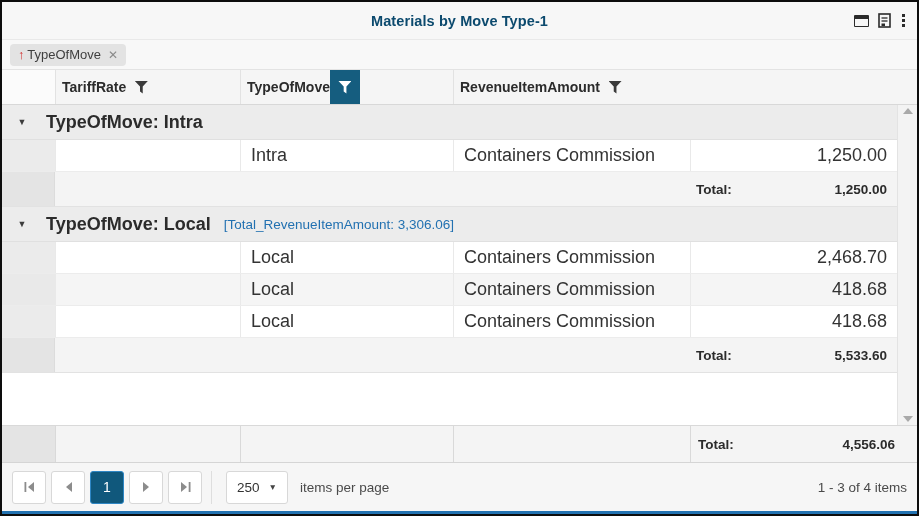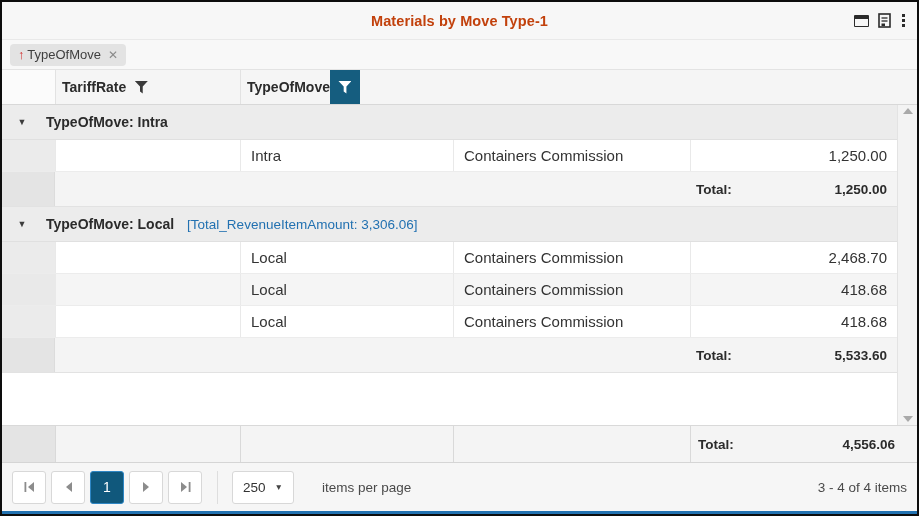--- a/index.html
+++ b/index.html
@@ -11,21 +11,21 @@
     border:2px solid #0d0d0d; display:flex; flex-direction:column;
     overflow:hidden; position:relative;
   }
 
   
   .titlebar{
     height:38px; flex:0 0 38px; background:#f7f7f7;
     border-bottom:1px solid #e9e9e9;
     display:flex; align-items:center; justify-content:center; position:relative;
   }
-  .title{ font-size:14.5px; font-weight:bold; color:#c2410c; letter-spacing:.1px; }
+  .title{ font-size:14.5px; font-weight:bold; color:#0c4a6e; letter-spacing:.1px; }
   .title-icons{ position:absolute; right:10px; top:0; height:100%; display:flex; align-items:center; gap:9px; }
   .tbtn{ display:flex; align-items:center; justify-content:center; cursor:pointer; background:none; border:none; padding:0; }
   .win-ico{ width:15px; height:12px; border:1.6px solid #2b2b2b; border-top:4px solid #2b2b2b; border-radius:1px; }
   .kebab{ display:flex; flex-direction:column; gap:2px; padding:1px 2px; }
   .kebab i{ width:3.2px; height:3.2px; background:#2b2b2b; display:block; }
 
   
   .toolbar{
     height:30px; flex:0 0 30px; background:#f8f8f8; border-bottom:1px solid #e3e3e3;
     display:flex; align-items:center; padding:0 8px;
@@ -64,27 +64,27 @@
 
   
   .gbody{ flex:1 1 auto; display:flex; background:#fff; overflow:hidden; }
   .rows{ width:895px; flex:0 0 895px; display:flex; flex-direction:column; }
 
   .group-row{
     height:35px; flex:0 0 35px; background:#ececec; border-bottom:1px solid #e0e0e0;
     display:flex; align-items:center; padding-left:13px; gap:13px;
   }
   .gcaret{ font-size:9px; color:#3c3c3c; cursor:pointer; width:14px; text-align:center; }
-  .group-label{ font-size:14px; font-weight:bold; color:#2b2b2b; margin-left:4px; }
+  .group-label{ font-size:18px; font-weight:bold; color:#2b2b2b; margin-left:4px; }
   .group-agg{ font-size:13.5px; color:#2271b1; }
 
   .drow{ height:32px; flex:0 0 32px; border-bottom:1px solid #ececec; }
   .drow .cols{ height:100%; }
   .dcell{
-    display:flex; align-items:center; padding:0 10px; font-size:15px; color:#333;
+    display:flex; align-items:center; padding:0 10px; font-size:18px; color:#333;
     border-left:1px solid #e9e9e9; height:100%; background:#fff; overflow:hidden;
   }
   .dcell.spacer{ background:#ebebeb; border-left:none; }
   .dcell.num{ justify-content:flex-end; }
   .drow.alt .dcell{ background:#f5f5f5; }
   .drow.alt .dcell.spacer{ background:#e9e9e9; }
 
   .frow{ height:35px; flex:0 0 35px; background:#f4f4f4; border-bottom:1px solid #e2e2e2;
     display:flex; }
   .frow .sp{ width:53px; flex:0 0 53px; background:#e4e4e4; border-right:1px solid #dcdcdc; }
@@ -124,22 +124,22 @@
     display:flex; align-items:center; padding:0 10px; gap:3px; font-size:13.5px; color:#4a4a4a;
   }
   .pbtn{
     width:34px; height:33px; background:#fff; border:1px solid #d8d8d8; border-radius:3px;
     display:flex; align-items:center; justify-content:center; cursor:pointer; margin-right:2px;
   }
   .pbtn svg{ display:block; }
   .pbtn.active{
     background:#10587c; border:1px solid #2e86c4; color:#fff; font-size:14px;
   }
-  .pagesize-wrap{ display:flex; align-items:center; margin-left:10px; padding-left:14px;
-    border-left:1px solid #dedede; height:33px; gap:28px; }
+  .pagesize-wrap{ display:flex; align-items:center; margin-left:4px; padding-left:14px;
+    border-left:1px solid #dedede; height:33px; gap:12px; }
   .pagesize{
     width:62px; height:33px; border:1px solid #d8d8d8; border-radius:3px; background:#fff;
     display:flex; align-items:center; justify-content:center; gap:9px; cursor:pointer;
     font-size:13.5px; color:#333;
   }
   .pagesize .caret{ font-size:8.5px; color:#444; }
   .pager-info{ margin-left:auto; color:#4a4a4a; }
 
   .bottom-accent{ height:3px; flex:0 0 3px; background:#2272b1; }
 </style>
@@ -186,20 +186,26 @@
         <span class="filter-btn">
             <span class="funnel"></span>
           </span>
       </div>
       <div class="hcell">
         <span>TypeOfMove</span>
         <span class="filter-btn active">
             <span class="funnel"></span>
           </span>
       </div>
+      <div class="hcell">
+        <span>RevenueItemAmount</span>
+        <span class="filter-btn">
+            <span class="funnel"></span>
+          </span>
+      </div>
     </div>
   </div>
 
   <div class="gbody">
     <div class="rows">
 
       <div class="group-row">
         <span class="gcaret">▼</span>
         <span class="group-label">TypeOfMove: Intra</span>
       </div>
@@ -312,17 +318,17 @@
           <rect x="8.7" y="0" width="1.8" height="10" fill="#8c8c8c"></rect>
         </svg>
     </button>
     <div class="pagesize-wrap">
       <div class="pagesize">
         <span>250</span>
         <span class="caret">▼</span>
       </div>
       <span>items per page</span>
     </div>
-    <span class="pager-info">3 - 4 of 4 items</span>
+    <span class="pager-info">1 - 3 of 4 items</span>
   </div>
 
   <div class="bottom-accent"></div>
 </div>
 
 </body></html>

